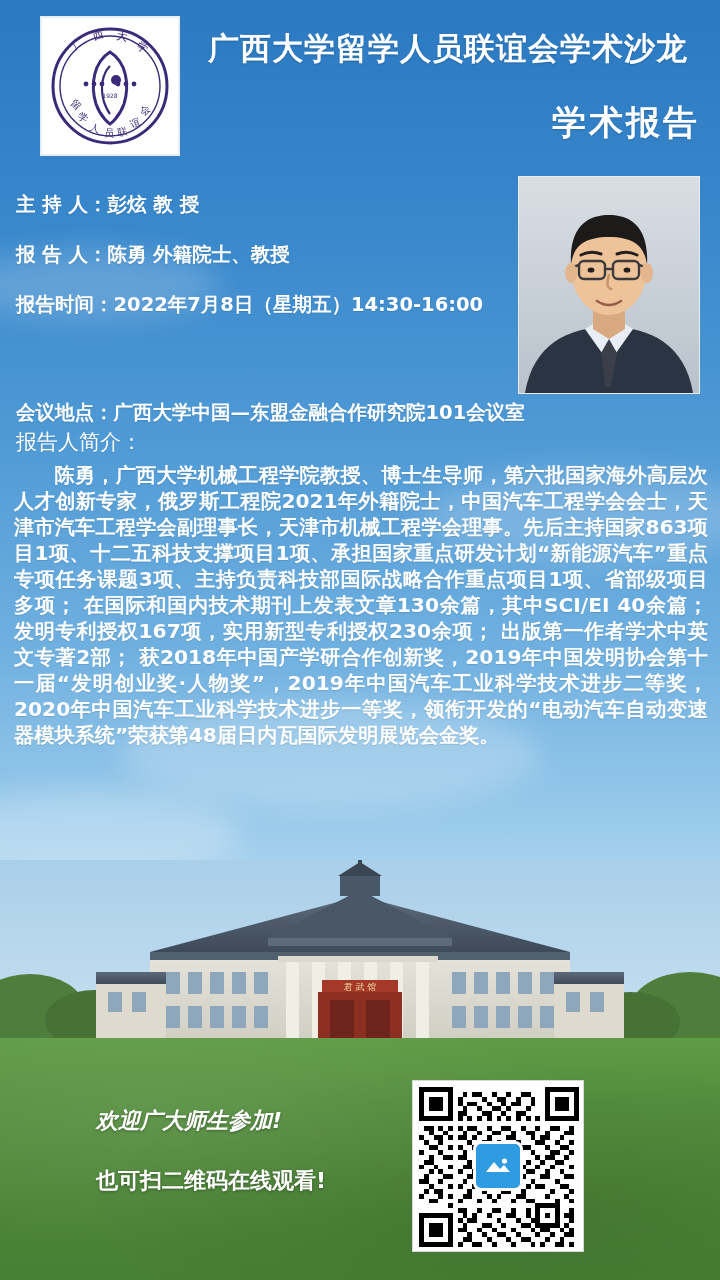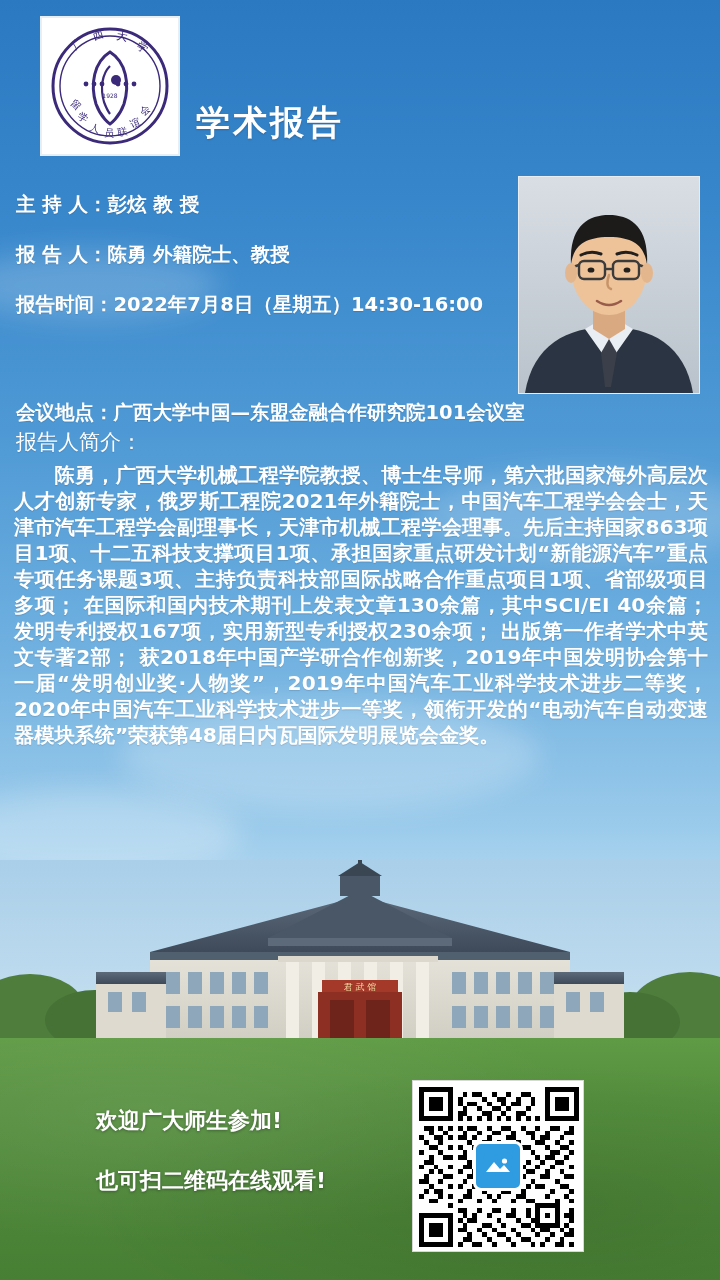--- a/index.html
+++ b/index.html
@@ -67,21 +67,21 @@
     font-weight: bold;
     letter-spacing: 1px;
     line-height: 44px;
     text-shadow: 0 1px 2px rgba(0,0,0,0.18);
   }
   .title-sub {
     position: absolute;
     left: 196px;
     top: 100px;
     width: 504px;
-    text-align: left;
+    text-align: right;
     color: #ffffff;
     font-size: 34px;
     font-weight: bold;
     letter-spacing: 3px;
     text-shadow: 0 1px 2px rgba(0,0,0,0.18);
   }
 
   
   .info {
     position: absolute;
@@ -168,21 +168,21 @@
 
   
   .footer-text {
     position: absolute;
     left: 96px;
     color: #ffffff;
     font-size: 22px;
     font-weight: bold;
     text-shadow: 0 1px 3px rgba(0,0,0,0.35);
   }
-  .footer-line1 { top: 1106px; }
+  .footer-line1 { top: 1106px; font-style: italic; }
   .footer-line2 { top: 1166px; }
 
   
   .qr-box {
     position: absolute;
     left: 412px;
     top: 1080px;
     width: 172px;
     height: 172px;
     background: #ffffff;
@@ -257,20 +257,21 @@
           <text x="43" y="108" transform="rotate(16 43 108)">人</text>
           <text x="58" y="114" transform="rotate(4 58 114)">员</text>
           <text x="72" y="114" transform="rotate(-10 72 114)">联</text>
           <text x="86" y="106" transform="rotate(-24 86 106)">谊</text>
           <text x="97" y="94" transform="rotate(-38 97 94)">会</text>
         </g>
         <text x="64" y="76" text-anchor="middle" fill="#3b2a7a" font-size="6" font-family="DejaVu Sans, sans-serif">1928</text>
       </svg>
     </div>
 
+    <div class="title-main">广西大学留学人员联谊会学术沙龙</div>
     <div class="title-sub">学术报告</div>
   </div>
 
   <div class="portrait">
     <svg width="180" height="216" viewBox="0 0 180 216">
       <defs>
         <linearGradient id="bg" x1="0" y1="0" x2="0" y2="1">
           <stop offset="0%" stop-color="#d9dee4"></stop>
           <stop offset="100%" stop-color="#b9c2cb"></stop>
         </linearGradient>

